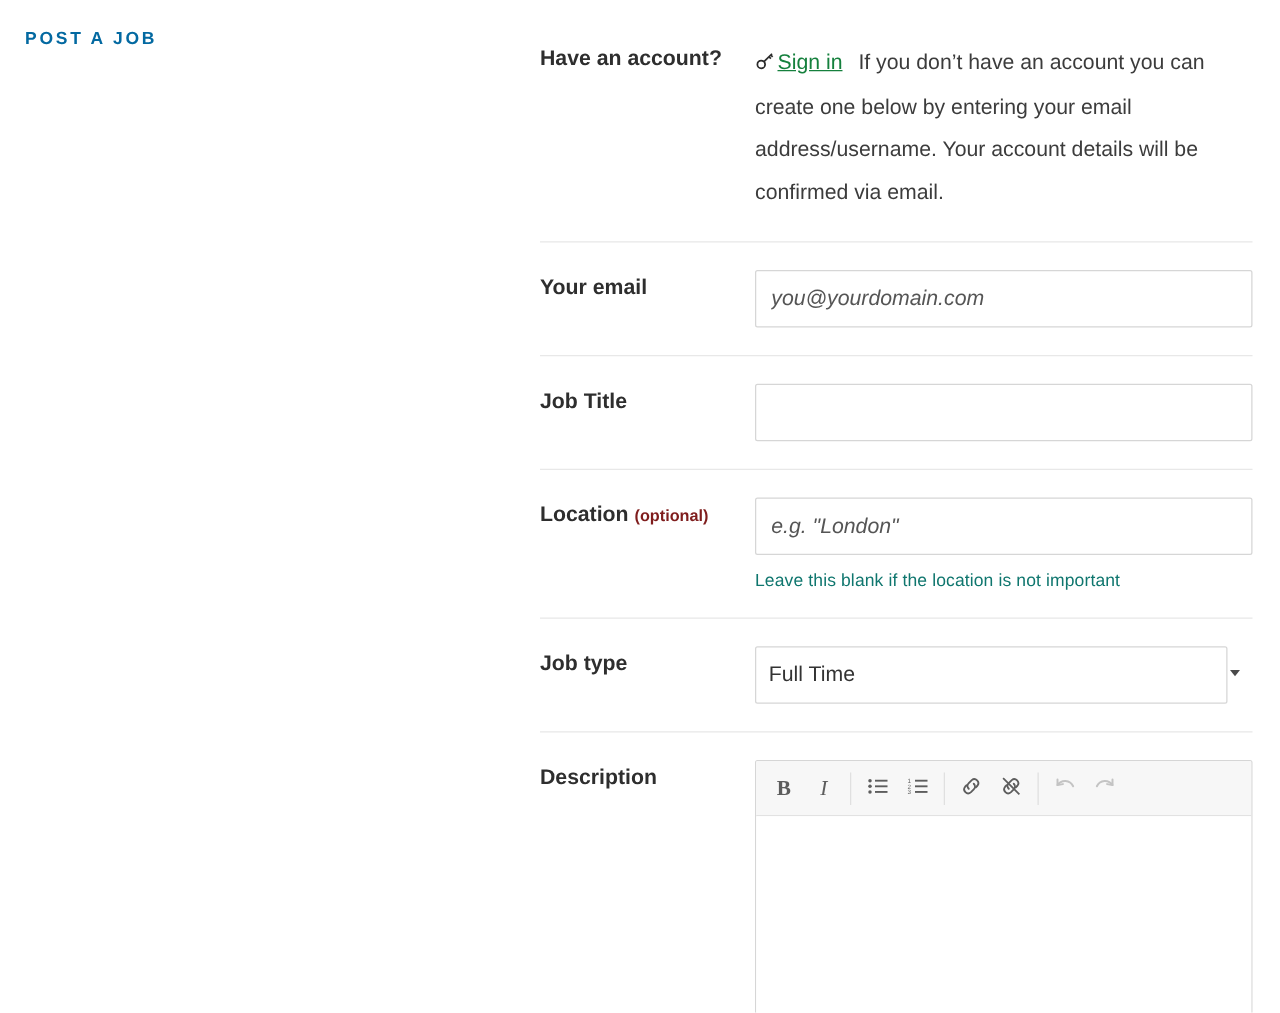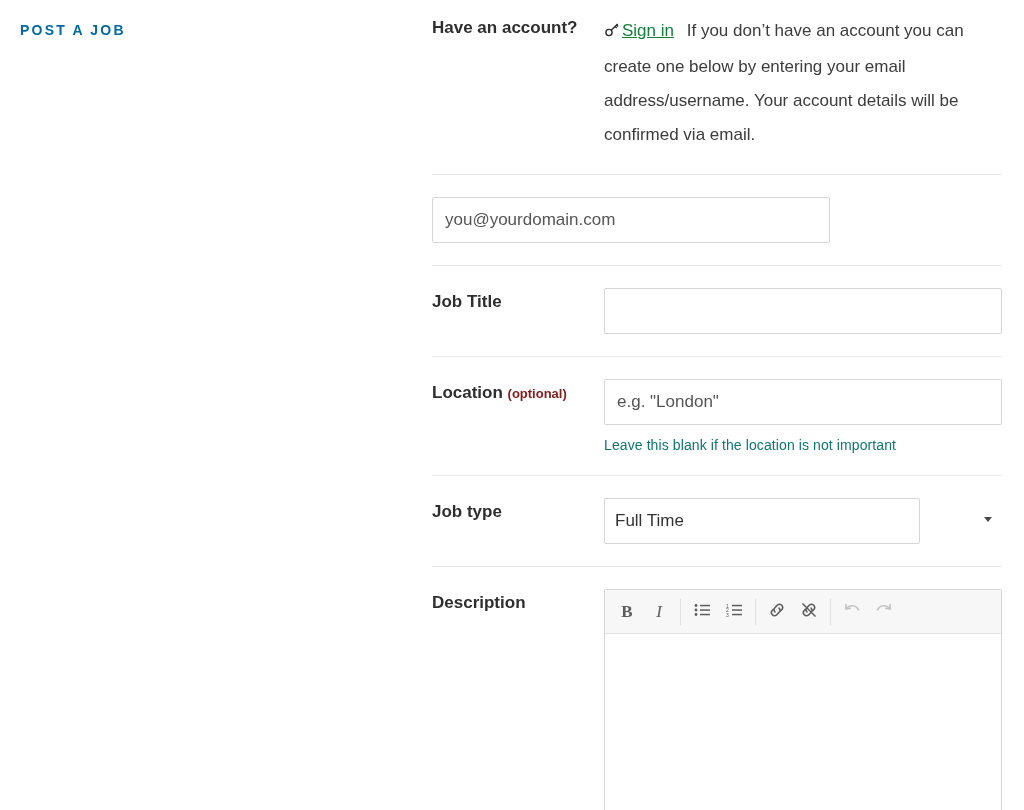--- a/index.html
+++ b/index.html
@@ -39,21 +39,21 @@
     top: 0;
     width: 570px;
   }
 
   .field {
     display: flex;
     align-items: flex-start;
     border-bottom: 1px solid #e8e8e8;
     padding: 22px 0 22px 0;
   }
-  .field.first { padding-top: 14px; }
+  .field.first { padding-top: 33px; }
   .field.no-border { border-bottom: none; }
 
   .field-label {
     width: 172px;
     flex: 0 0 172px;
     padding-top: 3px;
     font-size: 17px;
     font-weight: bold;
     color: #2e2e2e;
     line-height: 1.25;
@@ -91,39 +91,40 @@
     width: 398px;
     height: 46px;
     border: 1px solid #d6d6d6;
     background: #fff;
     font-family: "Liberation Sans", sans-serif;
     font-size: 17px;
     color: #555;
     padding: 0 12px;
     border-radius: 2px;
     outline: none;
+    font-style: italic;
   }
   .text-input::placeholder { color: #555; opacity: 1; }
   .text-input.empty { color: #333; }
 
   .hint {
     margin-top: 12px;
     font-size: 14px;
     color: #0f766e;
     letter-spacing: 0.1px;
   }
 
   
   .select-wrap {
     position: relative;
     width: 398px;
     height: 46px;
   }
   .select-box {
-    width: 316px;
+    width: 378px;
     height: 46px;
     border: 1px solid #d6d6d6;
     background: #fff;
     border-radius: 2px;
     font-size: 17px;
     color: #333;
     line-height: 44px;
     padding: 0 28px 0 10px;
     white-space: nowrap;
     overflow: hidden;
@@ -197,20 +198,21 @@
               <path d="M11.2 4.4 L12.7 5.9" stroke="#2b2b2b" stroke-width="1.4" fill="none"></path>
               <path d="M12.6 3.0 L14.1 4.5" stroke="#2b2b2b" stroke-width="1.4" fill="none"></path>
             </svg>
           </span><a class="signin-link" href="#">Sign in</a>
           <span style="margin-left:8px;">If you don’t have an account you can create one below by entering your email address/username. Your account details will be confirmed via email.</span>
         </div>
       </div>
     </div>
 
     <div class="field">
+      <div class="field-label">Your email</div>
       <div class="field-body">
         <input class="text-input" type="text" placeholder="you@yourdomain.com" style="">
       </div>
     </div>
 
     <div class="field">
       <div class="field-label">Job Title</div>
       <div class="field-body">
         <input class="text-input empty" type="text" placeholder="" style="">
       </div>

